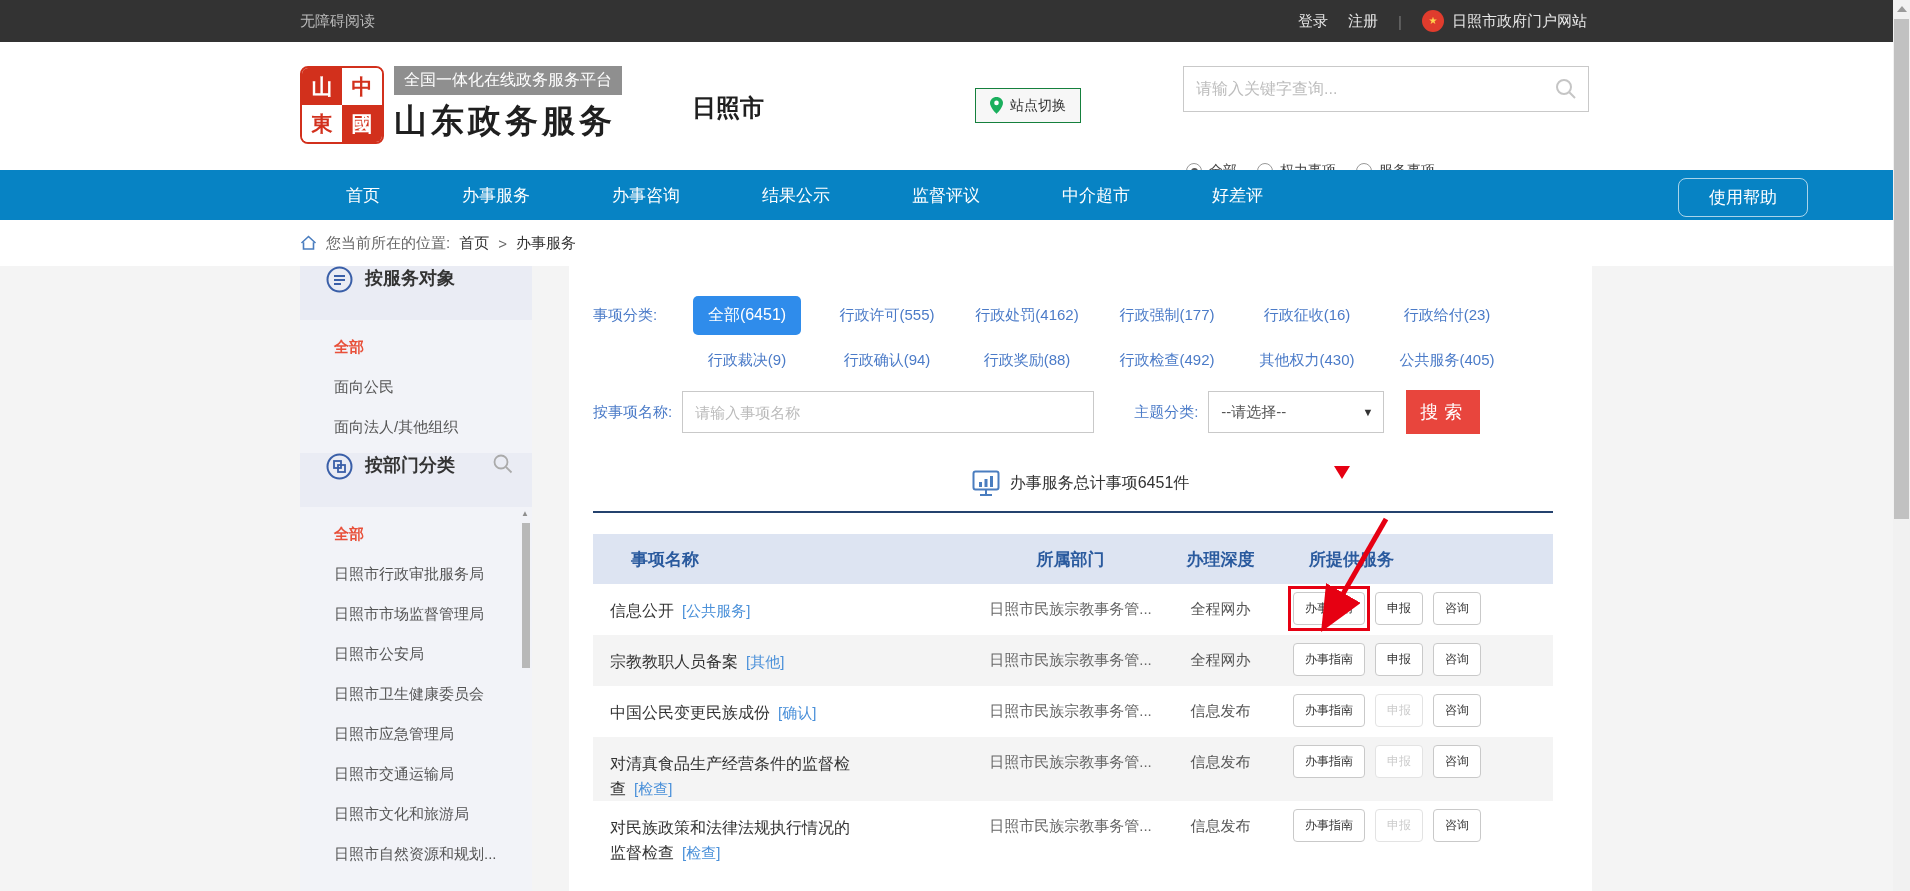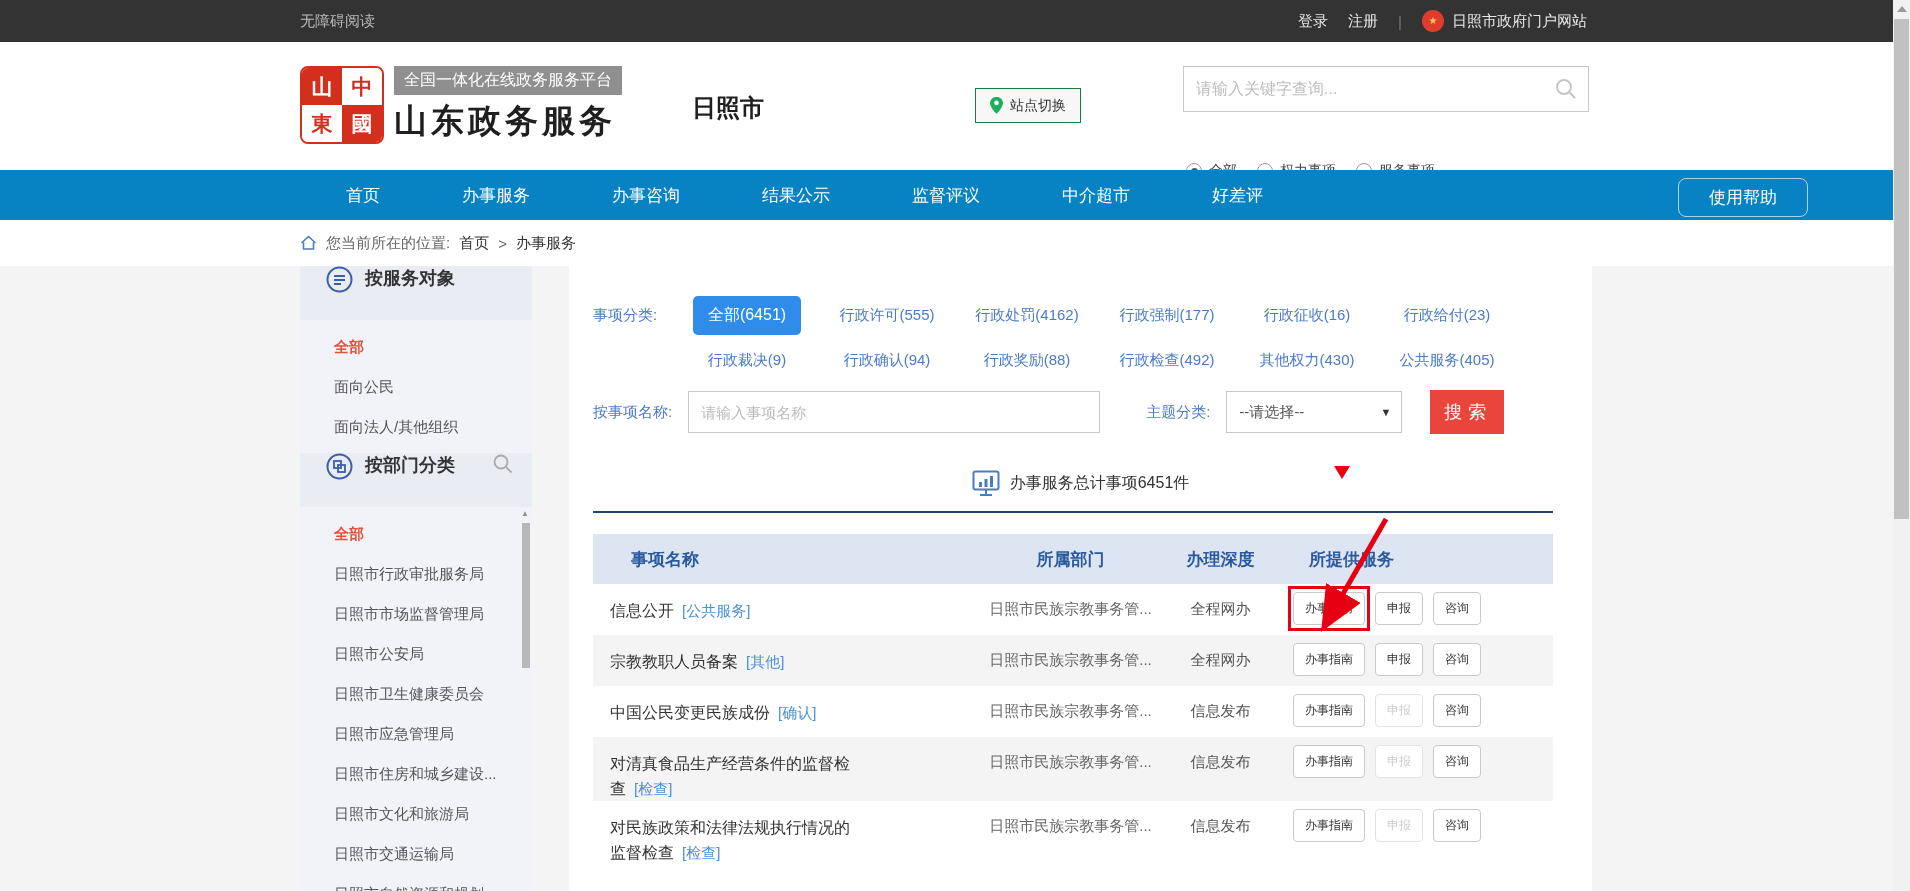--- a/index.html
+++ b/index.html
@@ -68,21 +68,21 @@
   .mini-sb-arrow{position:absolute;right:3px;top:243px;font-size:8px;color:#8f8f8f;}
   .mini-sb-thumb{position:absolute;right:2px;top:257px;width:8px;height:145px;background:#b8b8b8;}
   
   .main{position:absolute;left:569px;top:266px;width:1023px;height:625px;background:#fff;}
   .cats-grid{margin:30px 20px 0 24px;display:grid;grid-template-columns:84px repeat(6,140px);
        row-gap:16px;align-items:center;}
   .cat-label,.inp-label{font-size:15px;color:#4b7bc8;}
   .cat-link{text-align:center;font-size:15px;color:#4b7bc8;cursor:pointer;}
   .cat-chip{justify-self:center;background:#2f8ceb;color:#fff;font-size:16px;
        padding:9px 15px;border-radius:5px;cursor:pointer;}
-  .search-row{margin:20px 0 0 24px;height:44px;display:flex;align-items:center;gap:6px;}
+  .search-row{margin:20px 0 0 24px;height:44px;display:flex;align-items:center;}
   .name-input{width:412px;height:42px;border:1px solid #c9c9c9;margin-left:10px;
        font-size:15px;padding:0 12px;outline:none;font-family:inherit;color:#333;box-sizing:border-box;}
   .name-input::placeholder{color:#bbb;}
   .topic-label{margin-left:40px;}
   .select{width:176px;height:42px;border:1px solid #c9c9c9;margin-left:10px;display:flex;
        align-items:center;justify-content:space-between;padding:0 10px 0 12px;font-size:15px;
        color:#555;cursor:pointer;box-sizing:border-box;background:#fff;}
   .select .car{font-size:11px;color:#333;}
   .search-btn{margin-left:22px;width:74px;height:44px;background:#e8453d;color:#fff;
        border:none;border-radius:0;font-size:18px;letter-spacing:6px;padding-left:8px;
@@ -243,23 +243,22 @@
         </svg>
       </span>
     </div>
     <div class="side-list">
       <div class="side-item act">全部</div>
       <div class="side-item">日照市行政审批服务局</div>
       <div class="side-item">日照市市场监督管理局</div>
       <div class="side-item">日照市公安局</div>
       <div class="side-item">日照市卫生健康委员会</div>
       <div class="side-item">日照市应急管理局</div>
-      <div class="side-item">日照市住房和城乡建设...</div>
+      <div class="side-item">日照市交通运输局</div>
       <div class="side-item">日照市文化和旅游局</div>
-      <div class="side-item">日照市交通运输局</div>
       <div class="side-item">日照市自然资源和规划...</div>
     </div>
   </div>
 
 <div class="main">
   <div class="cats-grid" id="cats">
     <div class="cat-label">事项分类:</div>
   <div class="cat-chip">全部(6451)</div>
       <div class="cat-link">行政许可(555)</div>
       <div class="cat-link">行政处罚(4162)</div>

